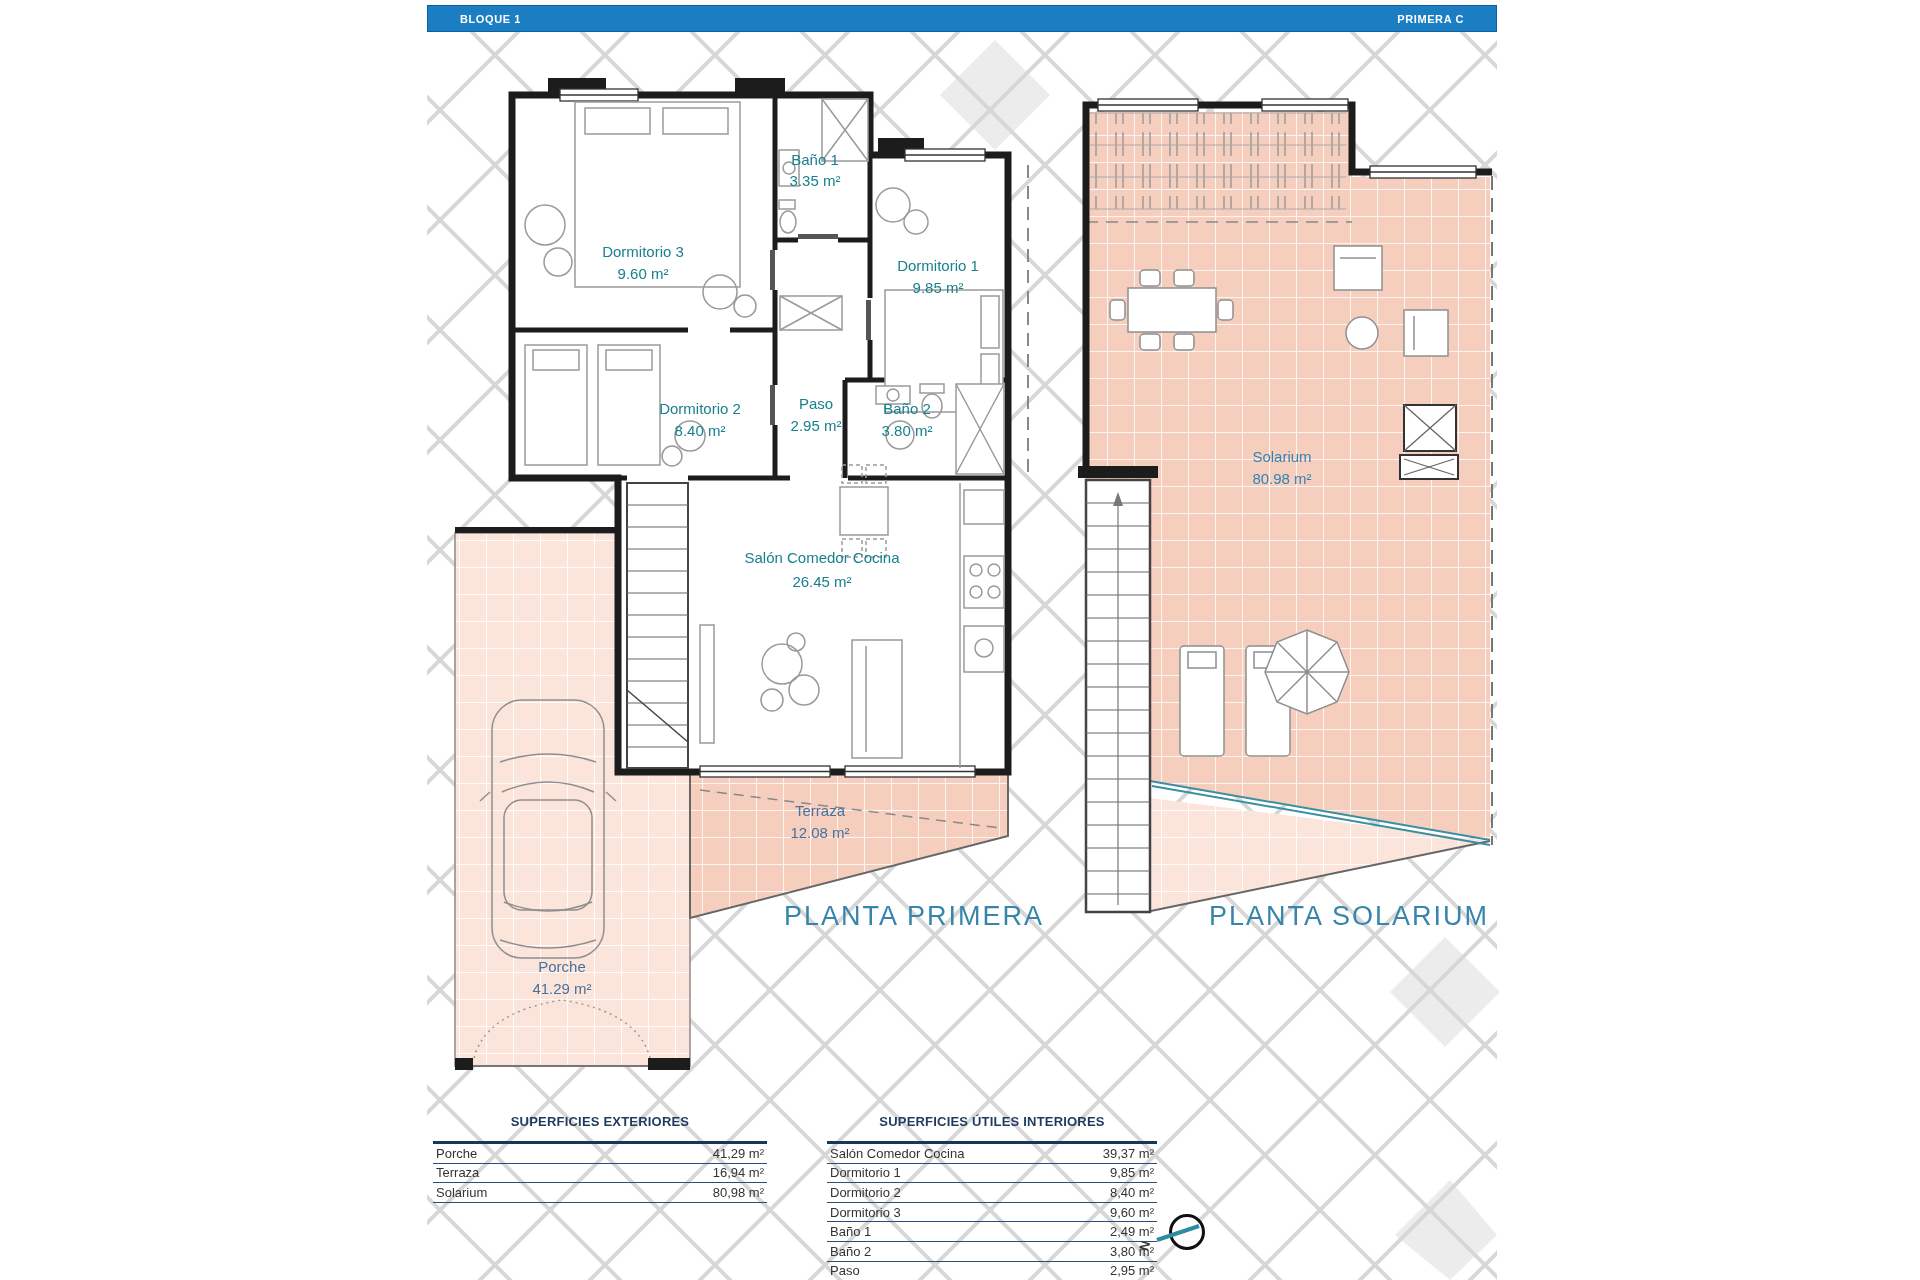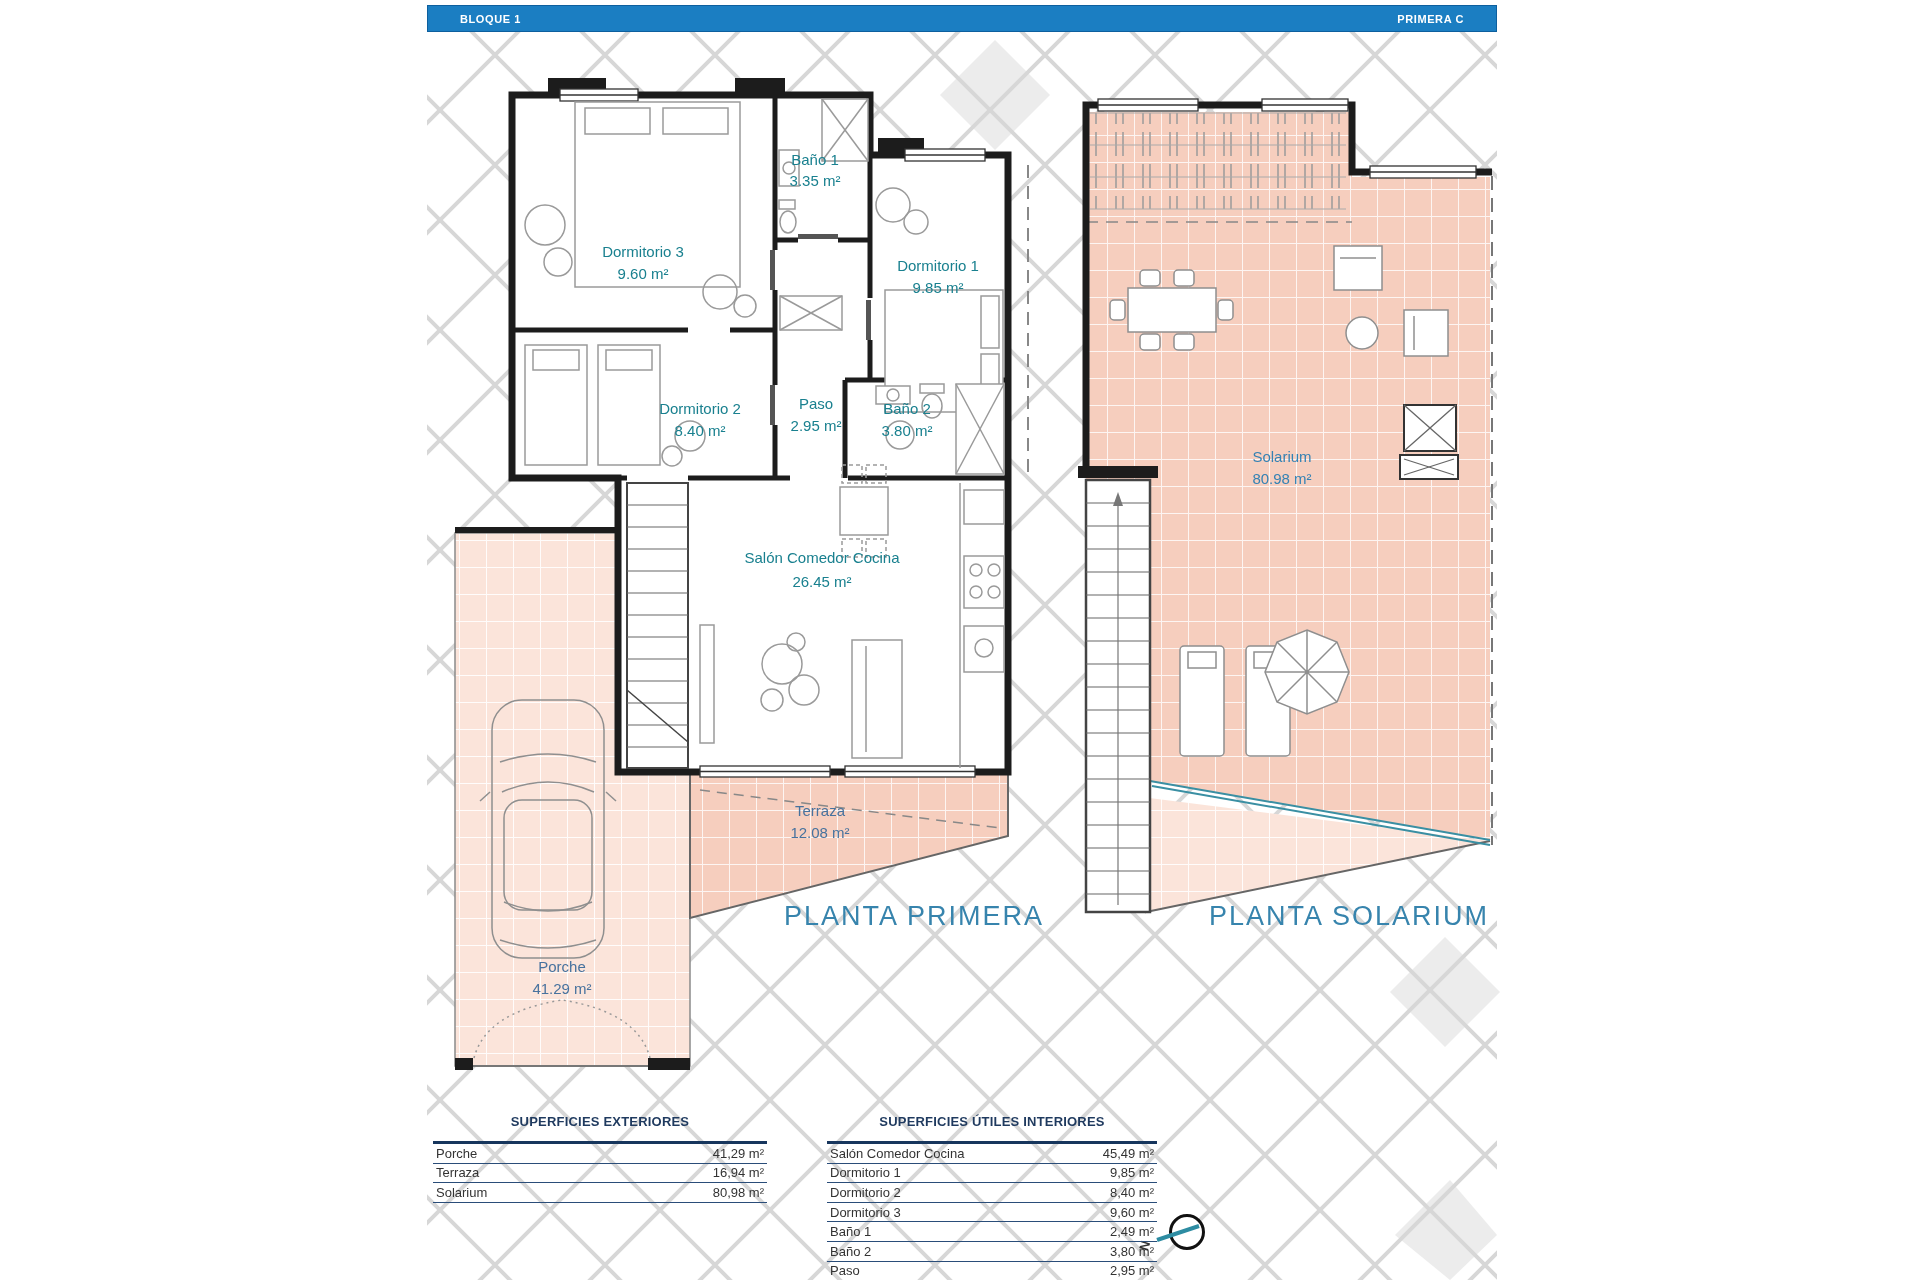--- a/index.html
+++ b/index.html
@@ -340,21 +340,21 @@
   <div class="t-row">
     <span>Solarium</span>
     <span class="val">80,98 m²</span>
   </div>
 </div>
 
 <div class="table" style="left:795px;width:330px;margin-left:32px;">
   <div class="t-head">SUPERFICIES ÚTILES INTERIORES</div>
   <div class="t-row">
     <span>Salón Comedor Cocina</span>
-    <span class="val">45,49 m²</span>
+    <span class="val">39,37 m²</span>
   </div>
   <div class="t-row">
     <span>Dormitorio 1</span>
     <span class="val">9,85 m²</span>
   </div>
   <div class="t-row">
     <span>Dormitorio 2</span>
     <span class="val">8,40 m²</span>
   </div>
   <div class="t-row">

